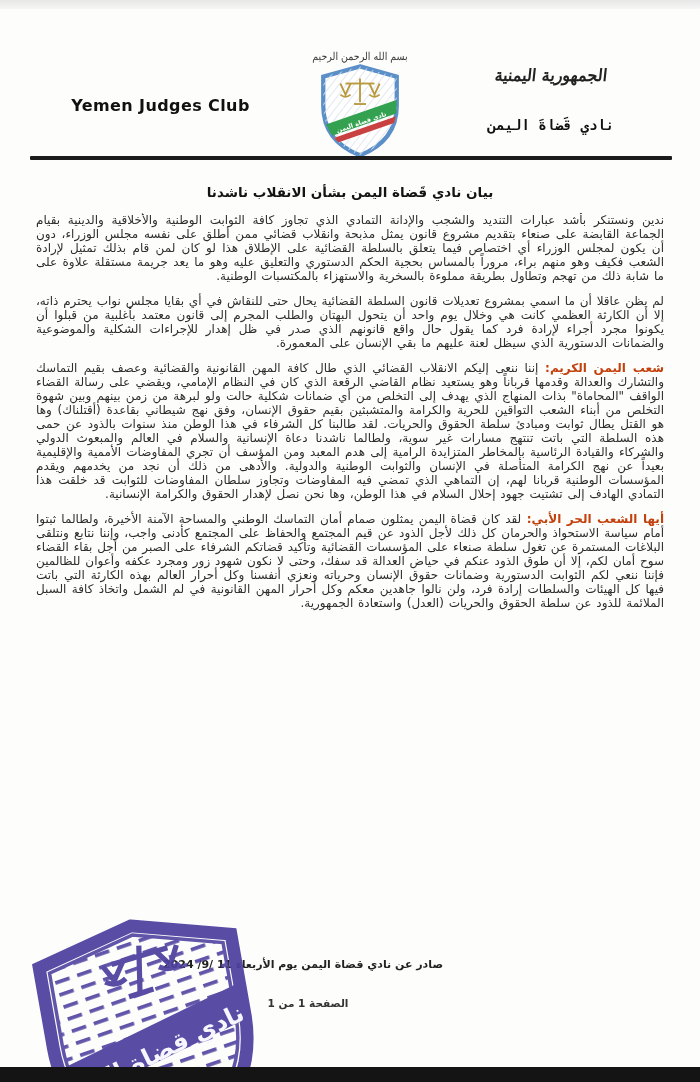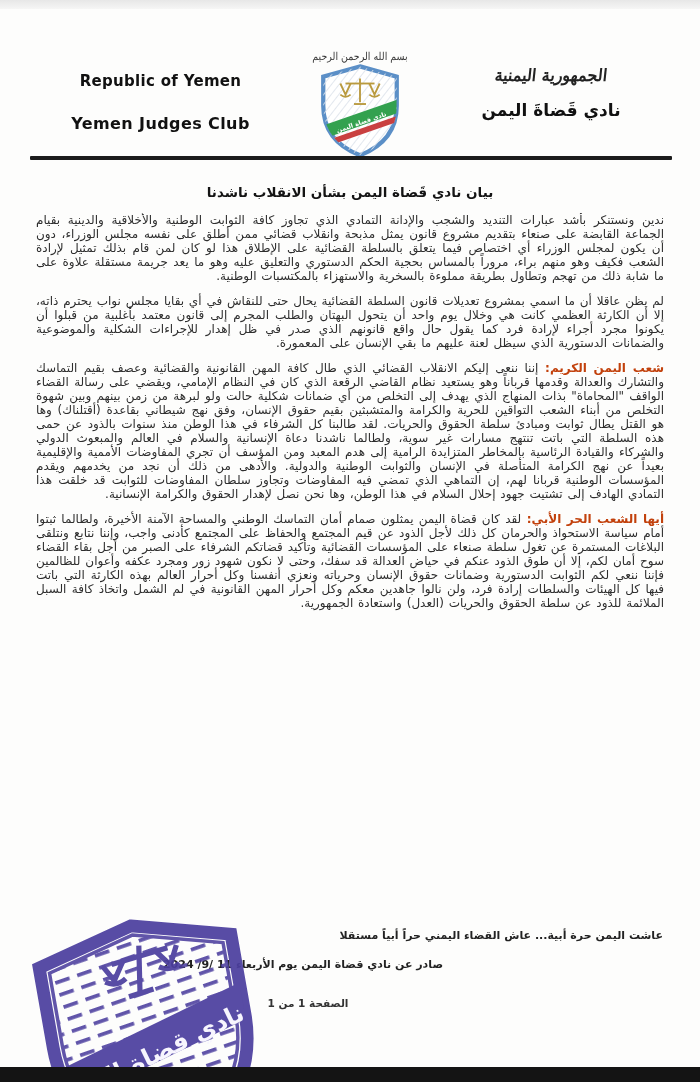--- a/index.html
+++ b/index.html
@@ -20,21 +20,21 @@
     color:#111;font-weight:bold;}
   .hdr-left .l1{font-size:15px;letter-spacing:.3px;}
   .hdr-left .l2{font-size:16px;margin-top:24px;letter-spacing:.4px;}
   .hdr-center{position:absolute;left:300px;top:50px;width:120px;text-align:center;}
   .bismillah{font-family:"DejaVu Serif","Liberation Serif",serif;
     font-size:9.5px;color:#3a3a3a;transform:scaleY(1.15);letter-spacing:-0.5px;}
   .logo-wrap{margin-top:2px;}
   .hdr-right{position:absolute;right:34px;top:66px;width:230px;text-align:center;direction:rtl;}
   .country-callig{font-family:"DejaVu Serif","Liberation Serif",serif;
     font-size:16px;color:#222;font-weight:bold;transform:skewX(-6deg) scaleY(1.05);}
-  .org-ar{font-size:17px;font-weight:bold;color:#111;margin-top:15px;}
+  .org-ar{font-size:14px;font-weight:bold;color:#111;margin-top:32px;font-family:Liberation Mono, monospace;}
   .header-divider{position:absolute;top:156px;left:30px;right:28px;height:4px;
     background:#1c1c1c;border-radius:1px;z-index:2;}
 
   
   .title{position:absolute;top:184px;left:0;right:0;text-align:center;
     font-size:13.5px;font-weight:bold;color:#141414;direction:rtl;z-index:2;}
   .bodytext{position:absolute;top:213px;right:36px;left:36px;height:712px;
     direction:rtl;text-align:justify;z-index:2;overflow:hidden;}
   .bodytext p{margin:0 0 11px 0;font-size:12px;line-height:14px;
     word-spacing:1px;color:#2e2e2e;}
@@ -56,21 +56,20 @@
 </head>
 <body>
 
 <div class="page">
 
   <div class="photo-top-edge"></div>
 
   <div class="header">
 
     <div class="hdr-left">
-      <div class="l1">Republic of Yemen</div>
       <div class="l2">Yemen Judges Club</div>
     </div>
 
     <div class="hdr-center">
       <div class="bismillah">بسم الله الرحمن الرحيم</div>
       <div class="logo-wrap">
         <svg width="86" height="94" viewBox="0 0 100 110">
           <defs>
             <clipPath id="lgclip">
               <path d="M50 4 L93 16 L93 50 C93 82 73 99 50 108 C27 99 7 82 7 50 L7 16 Z"></path>
@@ -107,21 +106,20 @@
 
   <div class="title">بيان نادي قَضاة اليمن بشأن الانقلاب ناشدنا</div>
 
   <div class="bodytext">
     <p><span class="lead"></span><span>ندين ونستنكر بأشد عبارات التنديد والشجب والإدانة التمادي الذي تجاوز كافة الثوابت الوطنية والأخلاقية والدينية بقيام الجماعة القابضة على صنعاء بتقديم مشروع قانون يمثل مذبحة وانقلاب قضائي ممن أطلق على نفسه مجلس الوزراء، دون أن يكون لمجلس الوزراء أي اختصاص فيما يتعلق بالسلطة القضائية على الإطلاق هذا لو كان لمن قام بذلك تمثيل لإرادة الشعب فكيف وهو منهم براء، مروراً بالمساس بحجية الحكم الدستوري والتعليق عليه وهو ما يعد جريمة مستقلة علاوة على ما شابة ذلك من تهجم وتطاول بطريقة مملوءة بالسخرية والاستهزاء بالمكتسبات الوطنية.</span></p>
     <p><span class="lead"></span><span>لم يظن عاقلا أن ما اسمي بمشروع تعديلات قانون السلطة القضائية يحال حتى للنقاش في أي بقايا مجلس نواب يحترم ذاته، إلا أن الكارثة العظمي كانت هي وخلال يوم واحد أن يتحول البهتان والطلب المجرم إلى قانون معتمد بأغلبية من قبلوا أن يكونوا مجرد أجراء لإرادة فرد كما يقول حال واقع قانونهم الذي صدر في ظل إهدار للإجراءات الشكلية والموضوعية والضمانات الدستورية الذي سيظل لعنة عليهم ما بقي الإنسان على المعمورة.</span></p>
     <p><span class="lead">شعب اليمن الكريم: </span><span>إننا ننعى إليكم الانقلاب القضائي الذي طال كافة المهن القانونية والقضائية وعصف بقيم التماسك والتشارك والعدالة وقدمها قرباناً وهو يستعيد نظام القاضي الرقعة الذي كان في النظام الإمامي، ويقضي على رسالة القضاء الواقف "المحاماة" بذات المنهاج الذي يهدف إلى التخلص من أي ضمانات شكلية حالت ولو لبرهة من زمن بينهم وبين شهوة التخلص من أبناء الشعب التواقين للحرية والكرامة والمتشبثين بقيم حقوق الإنسان، وفق نهج شيطاني بقاعدة (أقتلناك) وها هو القتل يطال ثوابت ومبادئ سلطة الحقوق والحريات. لقد طالبنا كل الشرفاء في هذا الوطن منذ سنوات بالذود عن حمى هذه السلطة التي باتت تنتهج مسارات غير سوية، ولطالما ناشدنا دعاة الإنسانية والسلام في العالم والمبعوث الدولي والشركاء والقيادة الرئاسية بالمخاطر المتزايدة الرامية إلى هدم المعبد ومن المؤسف أن تجري المفاوضات الأممية والإقليمية بعيداً عن نهج الكرامة المتأصلة في الإنسان والثوابت الوطنية والدولية. والأدهى من ذلك أن نجد من يخدمهم ويقدم المؤسسات الوطنية قربانا لهم، إن التماهي الذي تمضي فيه المفاوضات وتجاوز سلطان المفاوضات للثوابت قد خلقت هذا التمادي الهادف إلى تشتيت جهود إحلال السلام في هذا الوطن، وها نحن نصل لإهدار الحقوق والكرامة الإنسانية.</span></p>
     <p><span class="lead">أيها الشعب الحر الأبي: </span><span>لقد كان قضاة اليمن يمثلون صمام أمان التماسك الوطني والمساحة الآمنة الأخيرة، ولطالما ثبتوا أمام سياسة الاستحواذ والحرمان كل ذلك لأجل الذود عن قيم المجتمع والحفاظ على المجتمع كأدنى واجب، وإننا نتابع ونتلقى البلاغات المستمرة عن تغول سلطة صنعاء على المؤسسات القضائية وتأكيد قضاتكم الشرفاء على الصبر من أجل بقاء القضاء سوح أمان لكم، إلا أن طوق الذود عنكم في حياض العدالة قد سفك، وحتى لا نكون شهود زور ومجرد عكفه وأعوان للظالمين فإننا ننعي لكم الثوابت الدستورية وضمانات حقوق الإنسان وحرياته ونعزي أنفسنا وكل أحرار العالم بهذه الكارثة التي باتت فيها كل الهيئات والسلطات إرادة فرد، ولن نالوا جاهدين معكم وكل أحرار المهن القانونية في لم الشمل واتخاذ كافة السبل الملائمة للذود عن سلطة الحقوق والحريات (العدل) واستعادة الجمهورية.</span></p>
   </div>
 
-  <div class="slogan">عاشت اليمن حرة أبية... عاش القضاء اليمني حراً أبياً مستقلا</div>
   <div class="issued">صادر عن نادي قضاة اليمن يوم الأربعاء 11 /9/ 2024</div>
   <div class="page-footer">الصفحة 1 من 1</div>
 
   <div class="stamp">
     <svg width="232" height="255" viewBox="0 0 200 220">
       <defs>
         <clipPath id="stclip">
           <path d="M100 8 L184 30 L184 100 C184 156 148 192 100 212 C52 192 16 156 16 100 L16 30 Z"></path>
         </clipPath>
         <pattern id="sthatch" width="20" height="11" patternUnits="userSpaceOnUse" patternTransform="rotate(-9)">

